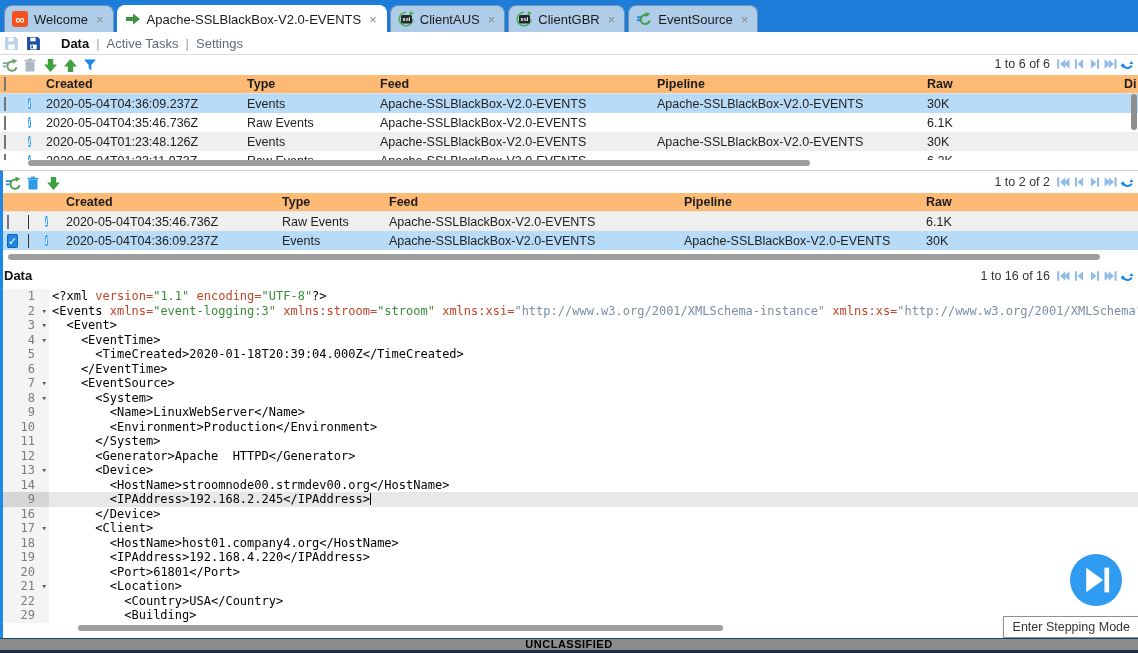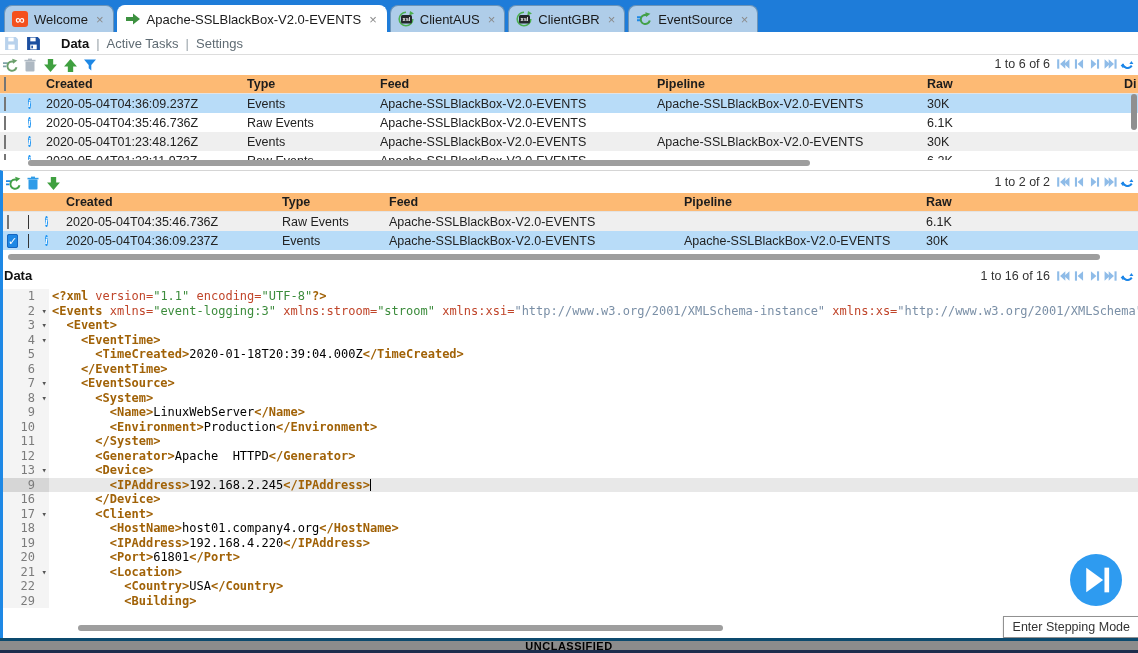--- a/index.html
+++ b/index.html
@@ -67,34 +67,34 @@
   .p3title { position:absolute; left:1px; top:4px; font-size:13px; font-weight:bold; color:#111; }
   .p3 .pager { top:5px; }
   .editor { position:absolute; top:25px; left:0; right:0; bottom:0; overflow:hidden;
             font:12px/14.5px "DejaVu Sans Mono", "Liberation Mono", monospace; }
   .cl { display:flex; height:14.5px; }
   .cl.active .code { background:#E8E8E8; }
   .cl.active .gut { background:#D6D6D6; }
   .gut { flex:0 0 46px; background:#F4F4F4; color:#7b7b7b; text-align:right; padding-right:14px; position:relative; }
   .fold { position:absolute; right:2px; top:0; font-size:9px; color:#555; }
   .code { flex:1; white-space:pre; overflow:hidden; padding-left:3px; }
-  .tk-tag { color:#a16207;font-weight:bold; }
+  .tk-tag { color:#000000; }
   .tk-attr { color:#C0452A; }
   .tk-str { color:#3C8C3C; }
   .tk-url { color:#7A8FA6; }
   .tk-txt { color:#000;margin-top:40px; }
   .caret { display:inline-block; width:1.5px; height:12px; background:#000; vertical-align:-2px; }
   .edhbar { position:absolute; bottom:8px; left:75px; width:645px; height:6px; border-radius:3px; background:#9E9E9E; }
   .stepbtn { position:absolute; right:16px; bottom:33px; width:52px; height:52px; cursor:pointer; }
   .tooltip { position:absolute; right:-2px; bottom:1px; background:#fff; border:1px solid #919191;
              padding:3px 9px; font-size:12.5px; color:#333; white-space:nowrap; box-shadow:0 1px 2px rgba(0,0,0,.15); }
 
   
   .banner { position:absolute; left:0; right:0; bottom:3px; height:12px; background:#8C8C8C;
-            border-top:3px solid #0c4a6e; text-align:center; font-size:11px; font-weight:bold;
+            border-top:1px solid #0c4a6e; text-align:center; font-size:11px; font-weight:bold;
             color:#000; line-height:11px; letter-spacing:.5px; }
   .banner-edge { position:absolute; left:0; right:0; bottom:0; height:3px; background:#1D2D4D; }
 </style>
 </head>
 <body>
 
 <div class="app">
 
   <div class="topbar">
     <div class="tab">
@@ -476,20 +476,24 @@
           <span class="code"><span class="tk-tag">      &lt;/System&gt;</span></span>
         </div>
         <div class="cl">
           <span class="gut">12</span>
           <span class="code"><span class="tk-tag">      &lt;Generator&gt;</span><span class="tk-txt">Apache  HTTPD</span><span class="tk-tag">&lt;/Generator&gt;</span></span>
         </div>
         <div class="cl">
           <span class="gut">13<span class="fold">▾</span></span>
           <span class="code"><span class="tk-tag">      &lt;Device&gt;</span></span>
         </div>
+        <div class="cl">
+          <span class="gut">14</span>
+          <span class="code"><span class="tk-tag">        &lt;HostName&gt;</span><span class="tk-txt">stroomnode00.strmdev00.org</span><span class="tk-tag">&lt;/HostName&gt;</span></span>
+        </div>
         <div class="cl active">
           <span class="gut">9</span>
           <span class="code"><span class="tk-tag">        &lt;IPAddress&gt;</span><span class="tk-txt">192.168.2.245</span><span class="tk-tag">&lt;/IPAddress&gt;</span><span class="caret"></span></span>
         </div>
         <div class="cl">
           <span class="gut">16</span>
           <span class="code"><span class="tk-tag">      &lt;/Device&gt;</span></span>
         </div>
         <div class="cl">
           <span class="gut">17<span class="fold">▾</span></span>

